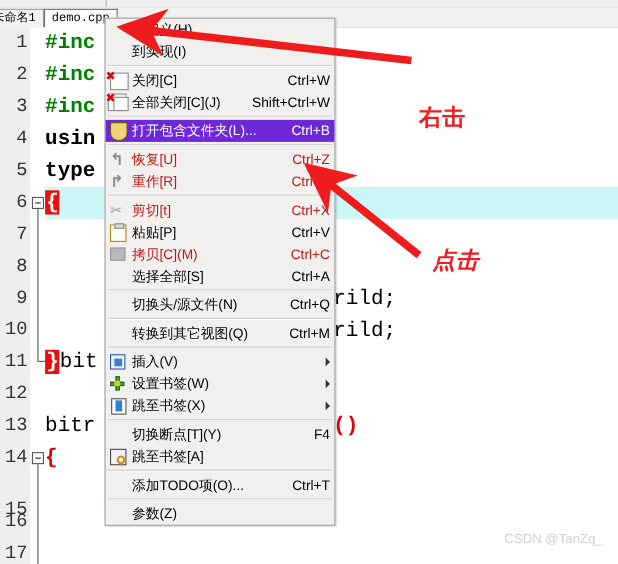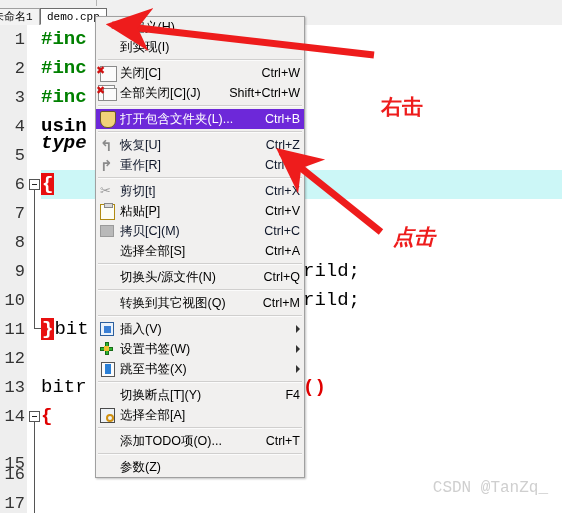--- a/index.html
+++ b/index.html
@@ -92,21 +92,21 @@
   }
   .mi{
     position:relative;height:20px;display:flex;align-items:center;
     padding:0 4px 0 0;box-sizing:border-box;
   }
   .mi .ic{
     width:24px;min-width:24px;height:18px;position:relative;
   }
   .mi .lbl{flex:1;white-space:nowrap;}
   .mi .sc{color:#000;white-space:nowrap;padding-left:8px;font-size:12.5px;}
-  .mi.disabled .lbl,.mi.disabled .sc{color:#0f172a;}
+  .mi.disabled .lbl,.mi.disabled .sc{color:#b91c1c;}
   .mi.selected{background:#6d28d9;}
   .mi.selected .lbl,.mi.selected .sc{color:#ffffff;}
   .msep{height:1px;margin:2px 2px 2px 2px;background:#d0cfce;border-bottom:1px solid #fbfbfb;}
   .arrow-r{
     width:0;height:0;border-left:4px solid #333;
     border-top:4px solid transparent;border-bottom:4px solid transparent;
     margin-left:6px;
   }
 
   
@@ -137,22 +137,22 @@
   .gi-watch::after{content:"";position:absolute;left:5px;top:5px;width:8px;height:8px;border:2px solid #d09010;border-radius:50%;box-sizing:border-box;}
 
   
   .anno{
     position:absolute;color:#ee1c1c;font-size:21px;font-weight:bold;
     font-family:"Liberation Sans","DejaVu Sans",sans-serif;z-index:60;
   }
   .svg-anno{position:absolute;left:0;top:0;width:562px;height:513px;z-index:55;pointer-events:none;}
 
   .watermark{
-    position:absolute;right:14px;bottom:16px;color:#cfcfcf;font-size:16px;
-    font-family:Liberation Mono, monospace;z-index:50;
+    position:absolute;right:14px;bottom:16px;color:#cfcfcf;font-size:12px;
+    font-family:Liberation Sans, sans-serif;z-index:50;
   }
 </style>
 </head>
 <body>
 
 <div id="app">
 
   <div class="toolbar-strip">
     <div class="toolbar-sep" style="left:96px;"></div>
 
@@ -188,21 +188,21 @@
     <div class="lineno" style="top:348px;">13</div>
     <div class="lineno" style="top:377px;">14</div>
     <div class="lineno" style="top:424px;">15</div>
     <div class="lineno" style="top:435px;">16</div>
     <div class="lineno" style="top:464px;">17</div>
 
     <div class="codeline tok-pre" style="top:0px;">#inc</div>
     <div class="codeline tok-pre" style="top:29px;">#inc</div>
     <div class="codeline tok-pre" style="top:58px;">#inc</div>
     <div class="codeline tok-kw" style="top:87px;">usin</div>
-    <div class="codeline tok-kw" style="top:104px;font-style:italic;">type</div>
+    <div class="codeline tok-kw" style="top:116px;">type</div>
     <div class="codeline" style="top:145px;"><span class="brace-hl">{</span></div>
     <div class="codeline" style="top:290px;text-align:center;"><span class="brace-hl">}</span><span class="tok-plain">bit</span></div>
     <div class="codeline tok-plain" style="top:348px;">bitr</div>
     <div class="codeline tok-punc" style="top:377px;">{</div>
 
     <div class="codeline tok-plain" style="left:303px;top:232px;"><span>rild;</span></div>
     <div class="codeline tok-plain" style="left:303px;top:261px;"><span>rild;</span></div>
     <div class="codeline tok-punc" style="left:303px;top:348px;">()</div>
 
     <div class="fold-box" style="left:29px;top:154px;"></div>
@@ -331,21 +331,21 @@
       <div class="msep"></div>
       <div class="mi">
         <span class="ic"></span>
         <span class="lbl">切换断点[T](Y)</span>
         <span class="sc">F4</span>
       </div>
       <div class="mi">
         <span class="ic">
           <span class="gi-watch"></span>
         </span>
-        <span class="lbl">选择全部[A]</span>
+        <span class="lbl">跳至书签[A]</span>
       </div>
       <div class="msep"></div>
       <div class="mi">
         <span class="ic"></span>
         <span class="lbl">添加TODO项(O)...</span>
         <span class="sc">Ctrl+T</span>
       </div>
       <div class="msep"></div>
       <div class="mi">
         <span class="ic"></span>

